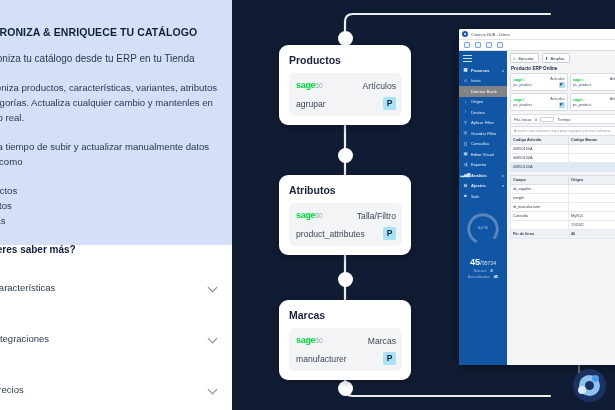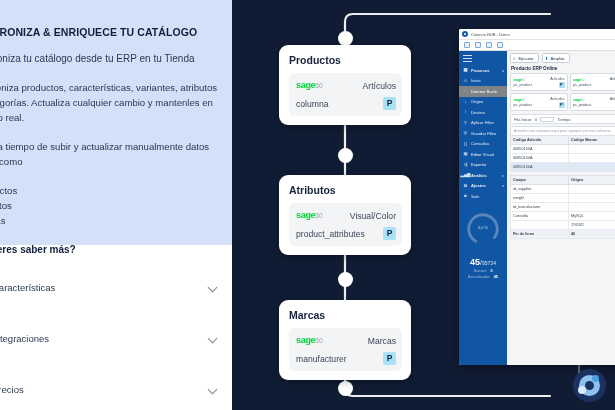--- a/index.html
+++ b/index.html
@@ -513,32 +513,32 @@
   <div class="node" style="left:106px; top:381px;"></div>
 
   <div class="card" style="left:47px; top:45px;">
     <div class="card-title">Productos</div>
     <div class="card-box">
       <div class="card-line">
         <span class="sage-logo">sage<small>50</small></span>
         <span class="src-label">Artículos</span>
       </div>
       <div class="card-line">
-        <span class="dst-label">columna</span>
+        <span class="dst-label">agrupar</span>
         <span class="ps-badge">P</span>
       </div>
     </div>
   </div>
 
   <div class="card" style="left:47px; top:175px;">
     <div class="card-title">Atributos</div>
     <div class="card-box">
       <div class="card-line">
         <span class="sage-logo">sage<small>50</small></span>
-        <span class="src-label">Visual/Color</span>
+        <span class="src-label">Talla/Filtro</span>
       </div>
       <div class="card-line">
         <span class="dst-label">product_attributes</span>
         <span class="ps-badge">P</span>
       </div>
     </div>
   </div>
 
   <div class="card" style="left:47px; top:300px;">
     <div class="card-title">Marcas</div>

